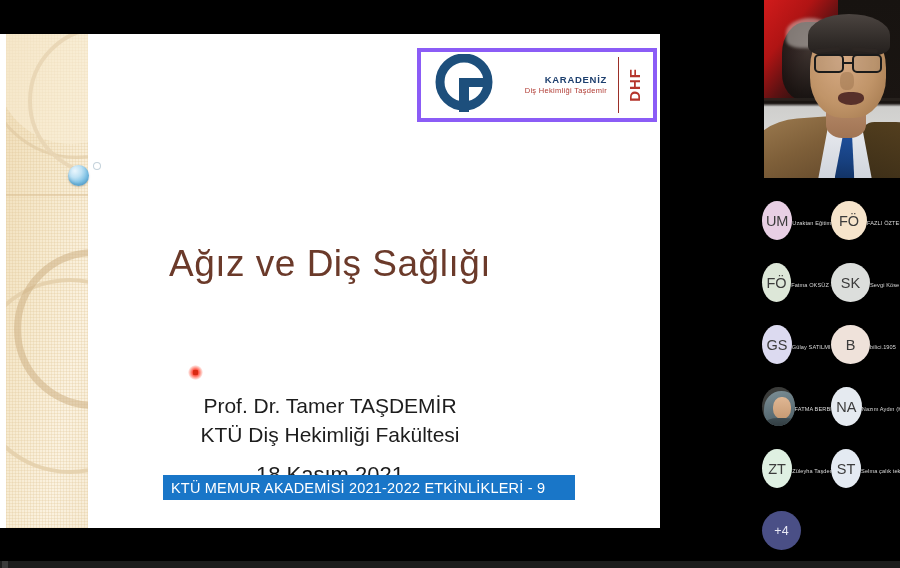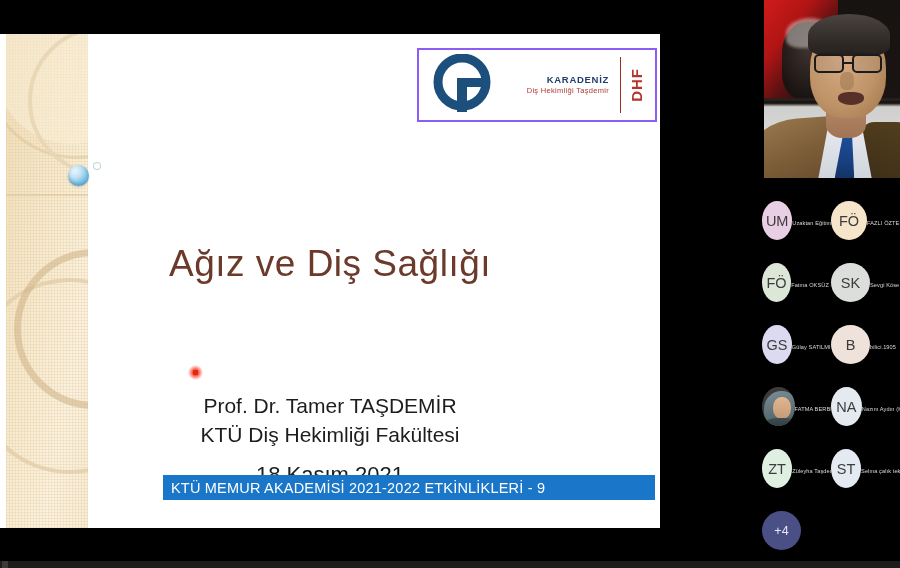--- a/index.html
+++ b/index.html
@@ -65,21 +65,21 @@
     background:radial-gradient(circle, #ff2020 0%, #ff4a3a 26%, rgba(255,90,70,.55) 48%, rgba(255,120,100,0) 72%);
   }
   .laser:after{
     content:""; position:absolute; left:5px; top:5px; width:5px; height:5px;
     border-radius:1px; background:#d92a12;
   }
 
   
   .logo-box {
     position:absolute; left:417px; top:14px; width:240px; height:74px;
-    background:#fff; border:2px solid #8b5cf6; display:flex; align-items:center;
+    background:#fff; border:4px solid #8b5cf6; display:flex; align-items:center;
   }
   .logo-mark { width:70px; height:62px; margin-left:8px; flex:0 0 auto; position:relative; }
   .logo-text { flex:1 1 auto; text-align:right; padding-right:4px; line-height:1.12; }
   .logo-l1 { font-size:9.5px; font-weight:bold; color:#1d3f6e; letter-spacing:.7px; }
   .logo-l2 { font-size:9.5px; font-weight:bold; color:#1d3f6e; letter-spacing:.7px; }
   .logo-l3 { font-size:7.5px; color:#b03a32; letter-spacing:.3px; margin-top:1px; }
   .logo-bar { width:1px; height:56px; background:#9b2f28; margin:0 7px; }
   .logo-dhf {
     writing-mode:vertical-rl; transform:rotate(180deg);
     font-size:15px; font-weight:bold; color:#b5352c; letter-spacing:1px;
@@ -93,21 +93,21 @@
   }
   .slide-presenter {
     position:absolute; left:0; right:0; top:358px; text-align:center;
     font-size:21px; color:#1d1d1d; line-height:1.38;
   }
   .slide-date {
     position:absolute; left:0; right:0; top:428px; text-align:center;
     font-size:22px; color:#1d1d1d;
   }
   .slide-banner {
-    position:absolute; left:163px; top:441px; width:492px; height:25px;
+    position:absolute; left:163px; top:441px; width:412px; height:25px;
     background:#1976c8; color:#ffffff; font-size:14.5px; letter-spacing:.2px;
     display:flex; align-items:center; padding-left:8px;
   }
 
   
   #rail { position:absolute; left:762px; top:0; width:138px; height:568px; background:#000; }
 
   
   .cam {
     position:absolute; left:2px; top:0px; width:136px; height:178px; overflow:hidden;

